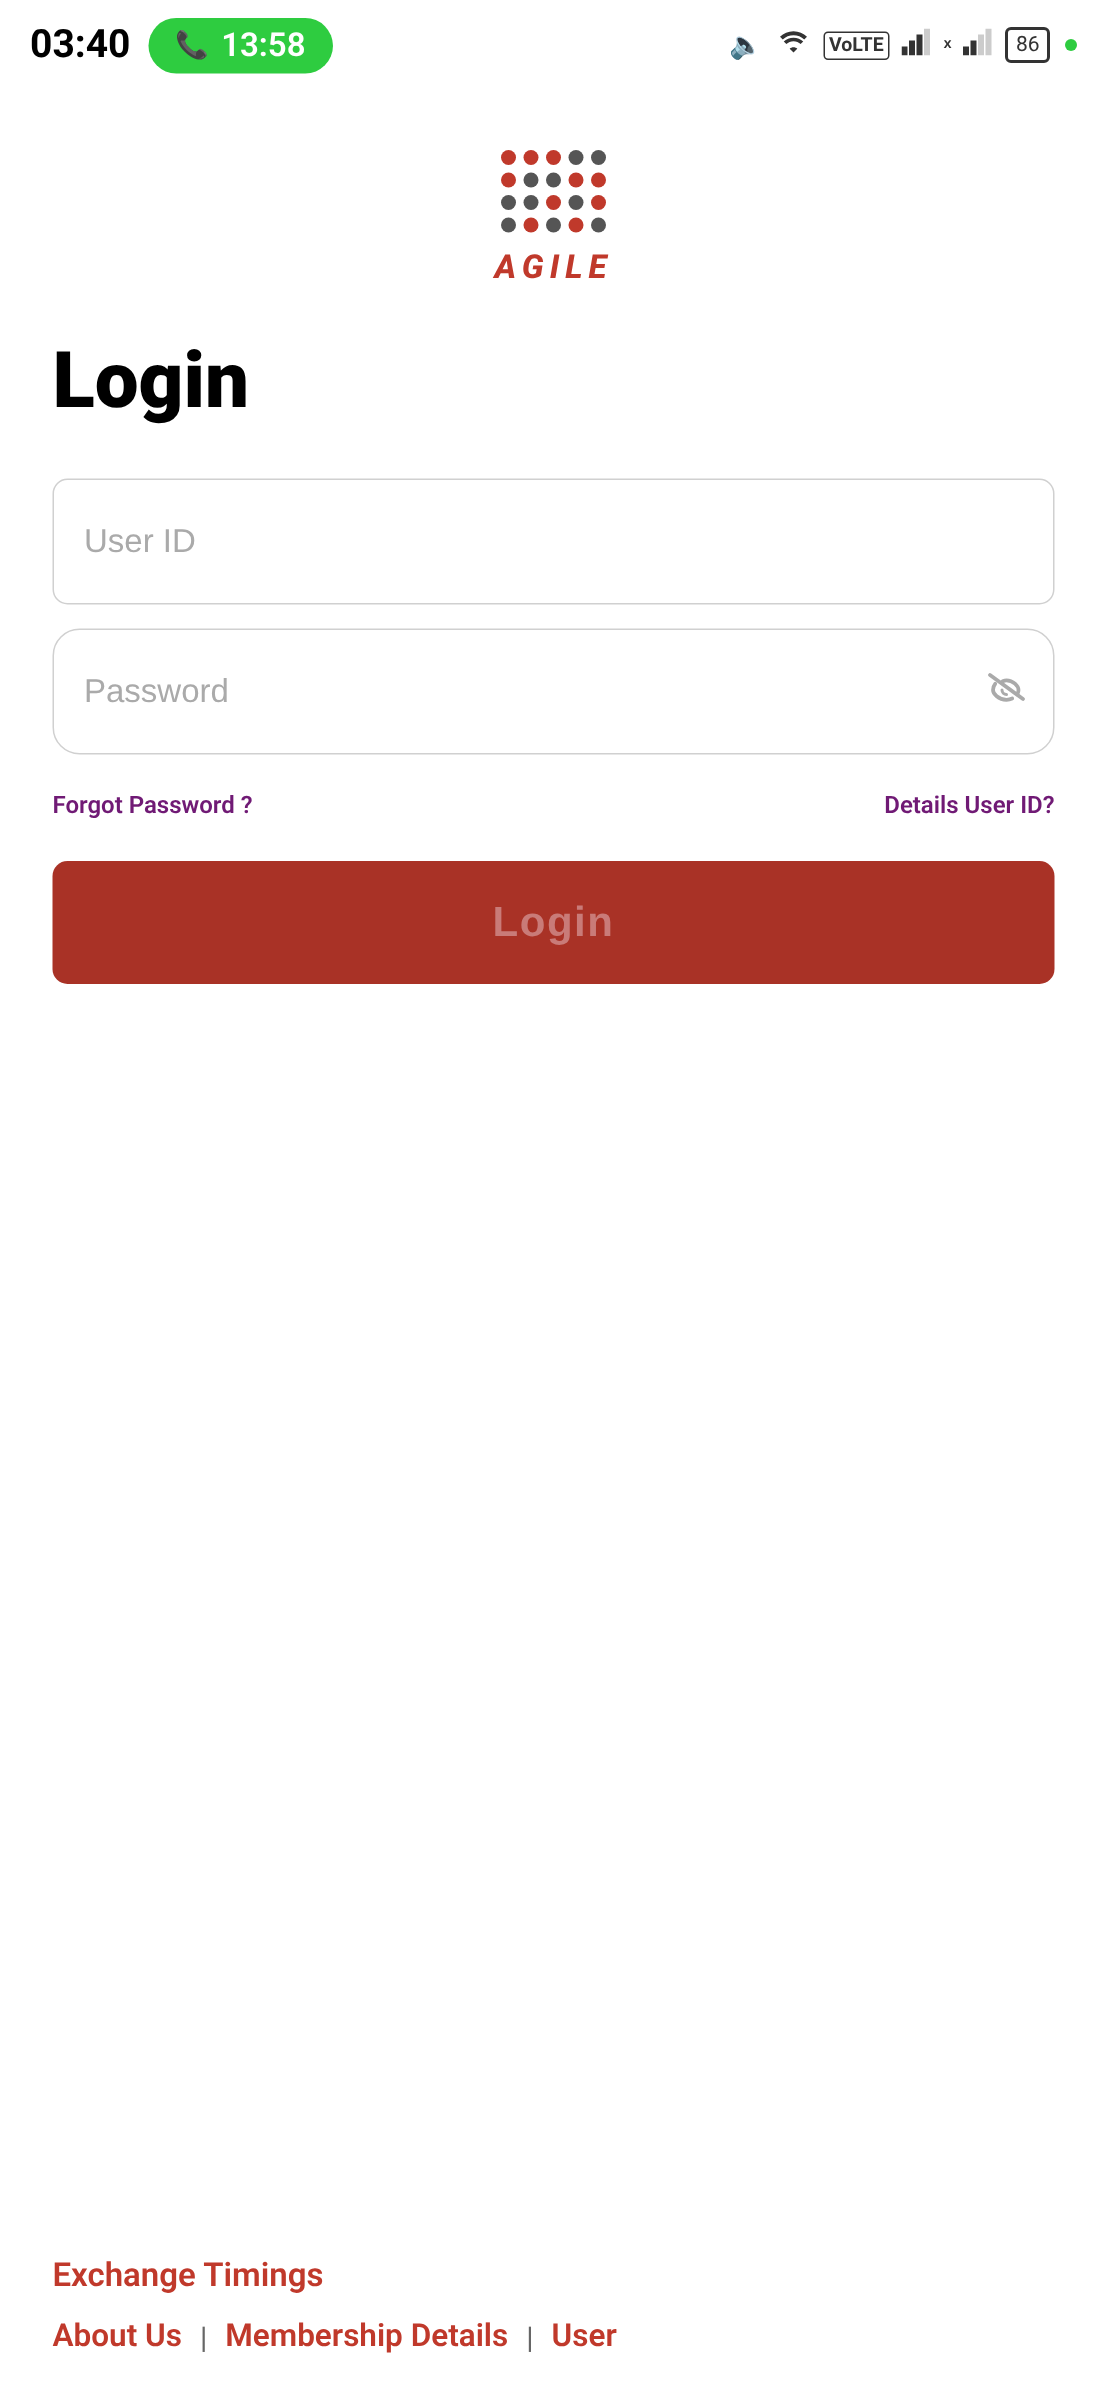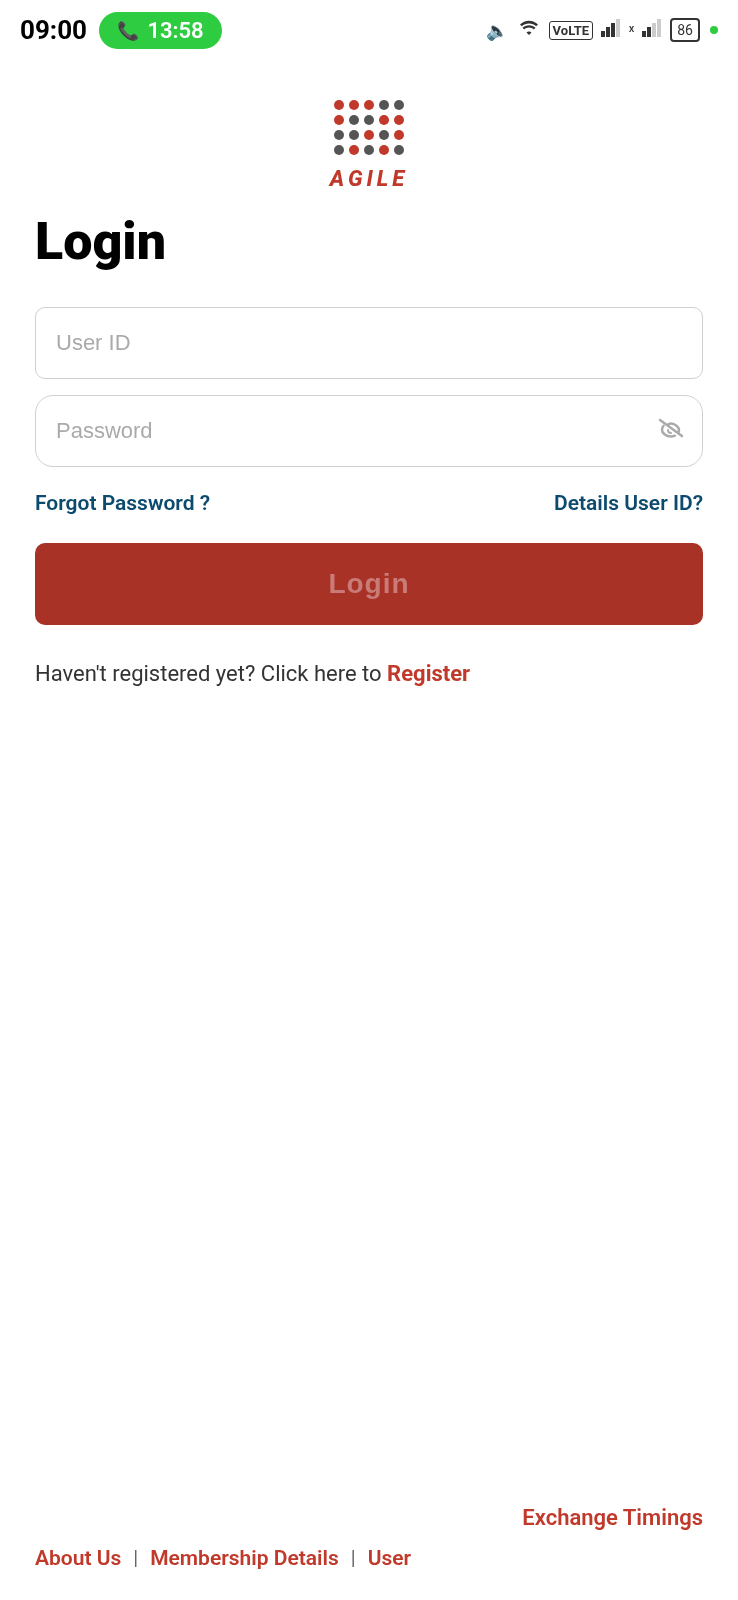--- a/index.html
+++ b/index.html
@@ -92,21 +92,21 @@
 
     
     .main-content {
       padding: 30px 35px 0 35px;
     }
 
     
     .logo-container {
       display: flex;
       justify-content: center;
-      margin-bottom: 20px;
+      margin-bottom: 32px;
     }
 
     .logo-svg-wrapper {
       display: flex;
       flex-direction: column;
       align-items: center;
     }
 
     .logo-text {
       font-size: 22px;
@@ -125,21 +125,21 @@
       margin-bottom: 35px;
     }
 
     
     .input-group {
       margin-bottom: 16px;
     }
 
     .input-field {
       width: 100%;
-      height: 72px;
+      height: 84px;
       border: 1.5px solid #d0d0d0;
       border-radius: 10px;
       padding: 0 20px;
       font-size: 22px;
       color: #999;
       background: #fff;
       outline: none;
       appearance: none;
     }
 
@@ -170,22 +170,22 @@
 
     
     .forgot-row {
       display: flex;
       justify-content: space-between;
       align-items: center;
       margin: 24px 0 28px 0;
     }
 
     .forgot-link {
-      color: #0c4a6e;
-      font-size: 21px;
+      color: #701a75;
+      font-size: 16px;
       font-weight: 600;
       text-decoration: none;
       cursor: pointer;
     }
 
     
     .login-btn {
       width: 100%;
       height: 82px;
       background: #a93226;
@@ -215,21 +215,20 @@
     
     .footer {
       position: absolute;
       bottom: 0;
       left: 0;
       right: 0;
       padding: 20px 35px 30px 35px;
     }
 
     .exchange-timings {
-      text-align: right;
       margin-bottom: 16px;
     }
 
     .exchange-timings a {
       color: #c0392b;
       font-size: 22px;
       font-weight: 600;
       text-decoration: none;
       cursor: pointer;
     }
@@ -252,21 +251,21 @@
       color: #666;
       font-size: 20px;
       margin: 0 12px;
     }
   </style>
 </head>
 <body>
 
 <div class="status-bar">
   <div class="status-left">
-    <span class="status-time">09:00</span>
+    <span class="status-time">03:40</span>
     <div class="phone-pill">
       <span class="phone-pill-icon">📞</span>
       <span class="phone-pill-time">13:58</span>
     </div>
   </div>
   <div class="status-right">
     <span class="status-icon">🔈</span>
     <span class="status-icon">
       <svg width="24" height="18" viewBox="0 0 24 18" fill="none">
         <path d="M12 4.5C9.25 4.5 6.75 5.55 4.85 7.3L3 5.45C5.35 3.2 8.52 1.75 12 1.75s6.65 1.45 9 3.7L19.15 7.3C17.25 5.55 14.75 4.5 12 4.5z" fill="#333"></path>
@@ -360,23 +359,20 @@
   
   <div class="forgot-row">
     <a class="forgot-link">Forgot Password ?</a>
     <a class="forgot-link">Details User ID?</a>
   </div>
 
   
   <button class="login-btn">Login</button>
 
   
-  <p class="register-text">
-    <span>Haven't registered yet? Click here to </span><a class="register-link">Register</a>
-  </p>
 
 </div>
 
 <div class="footer">
   <div class="exchange-timings">
     <a>Exchange Timings</a>
   </div>
   <div class="footer-links">
     <a class="footer-link">About Us</a>
     <span class="footer-separator">|</span>

